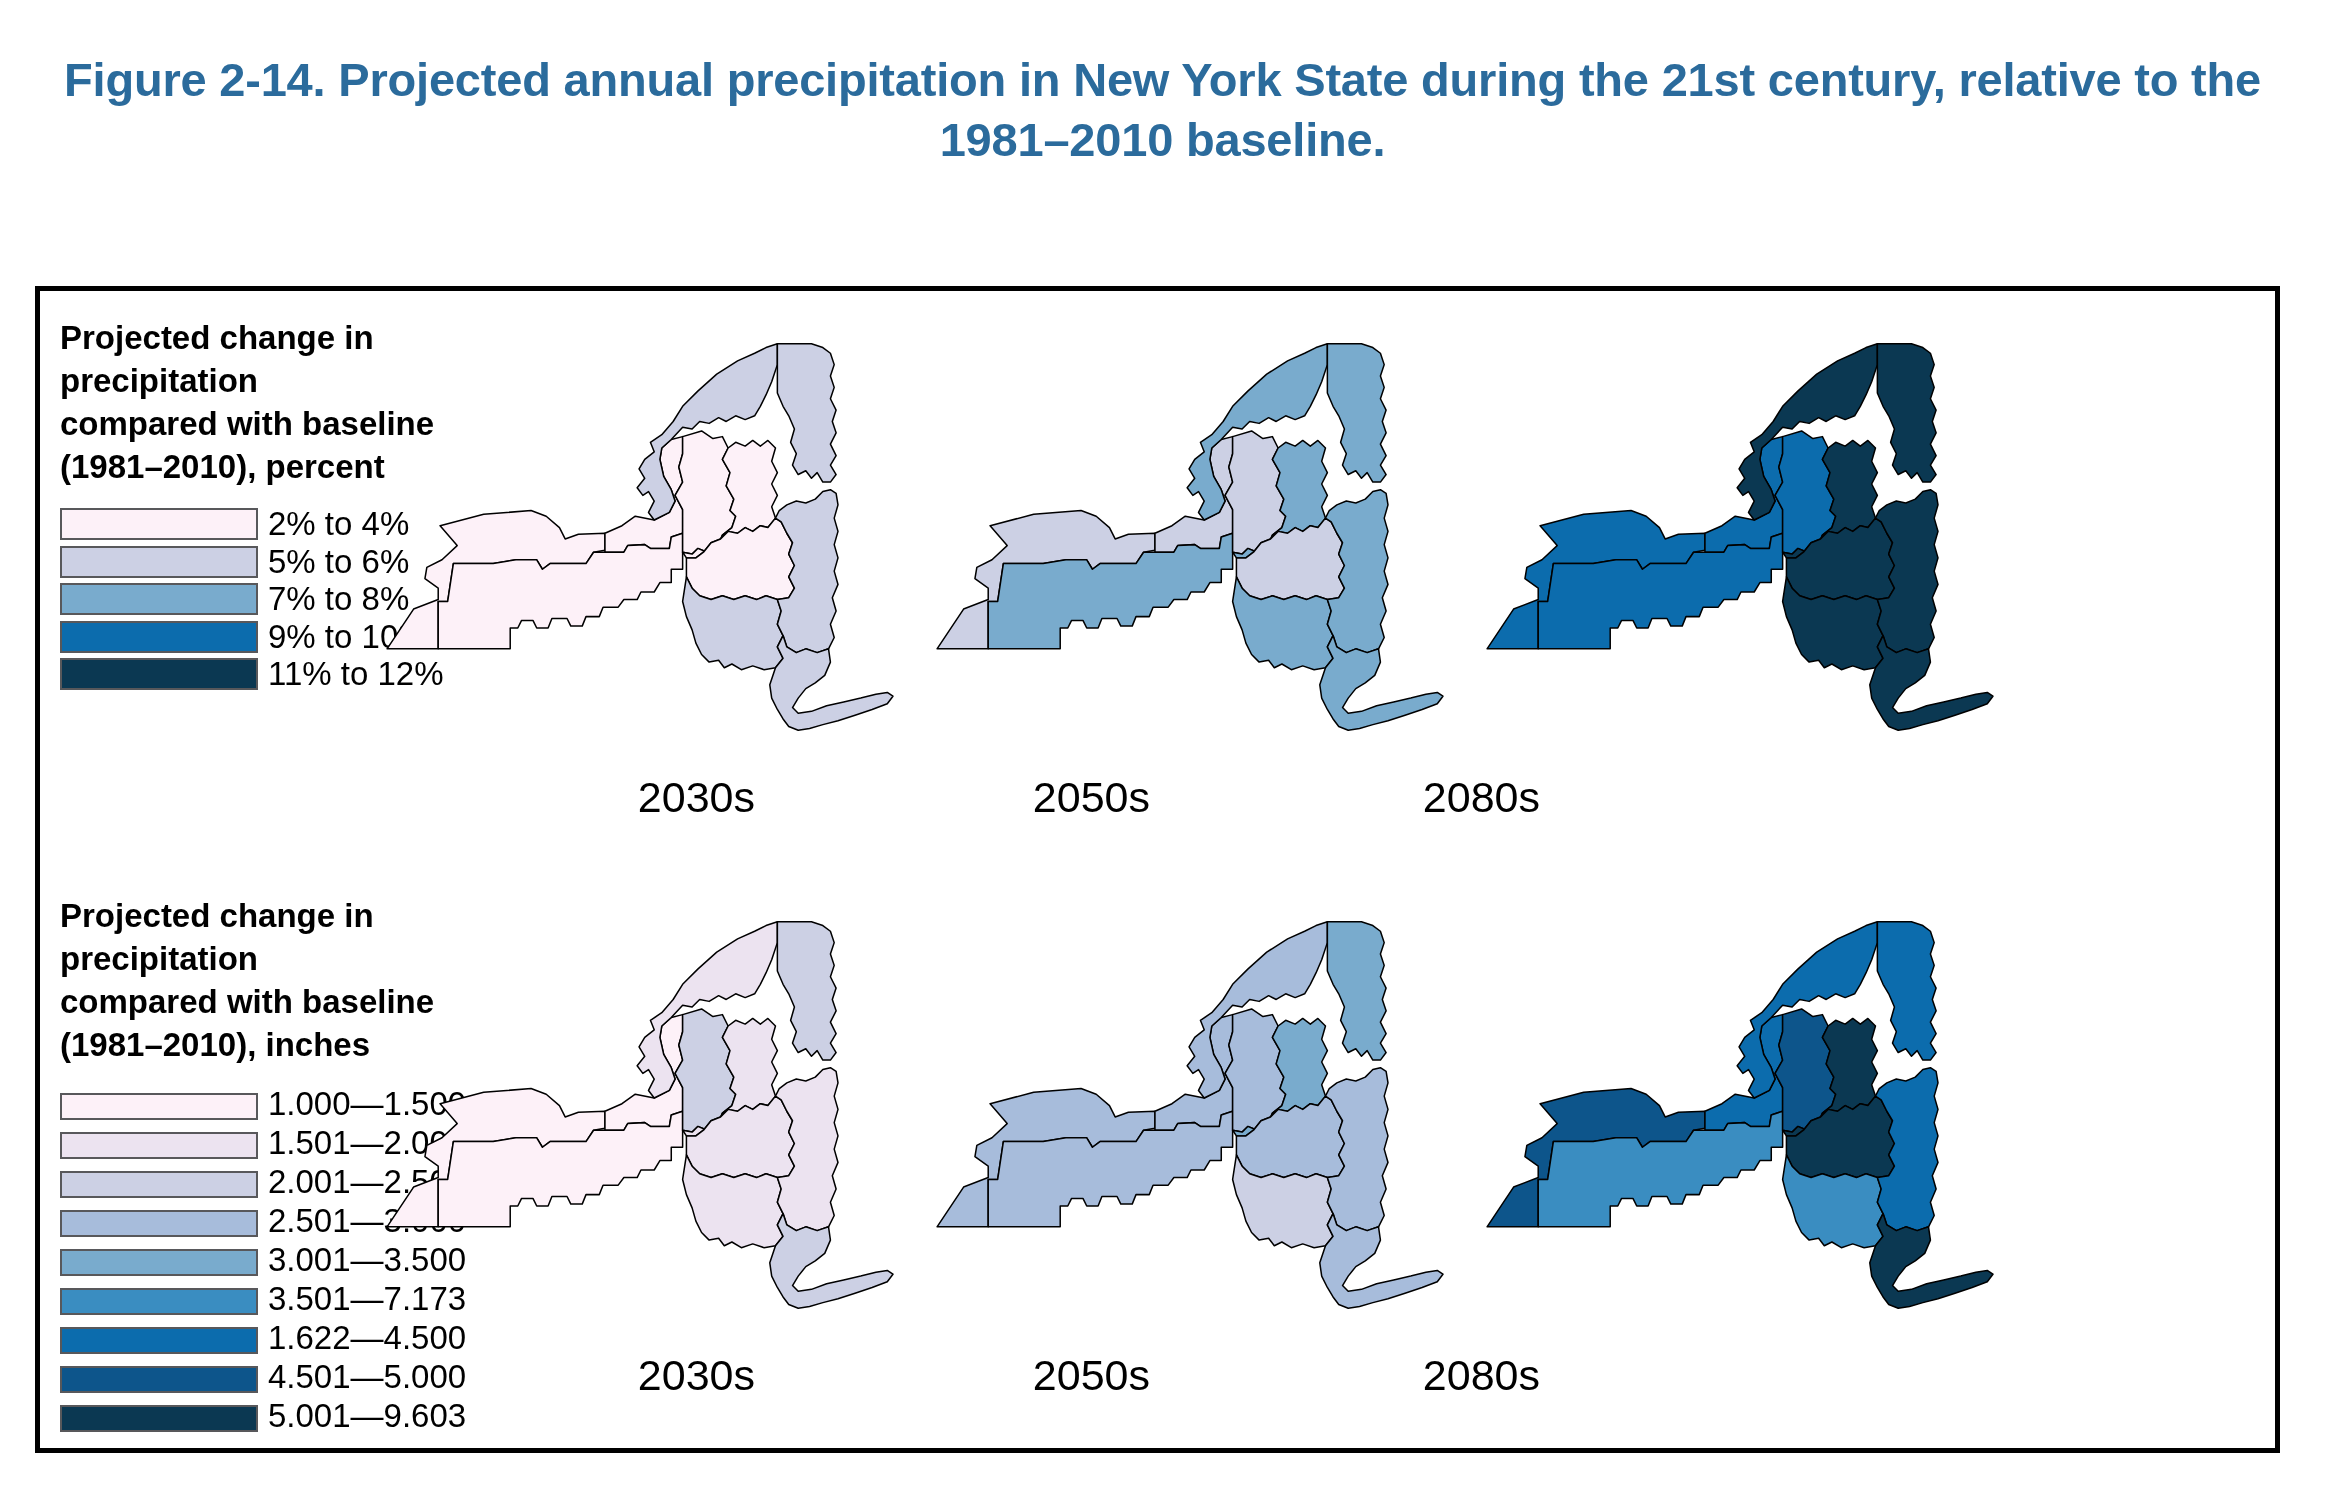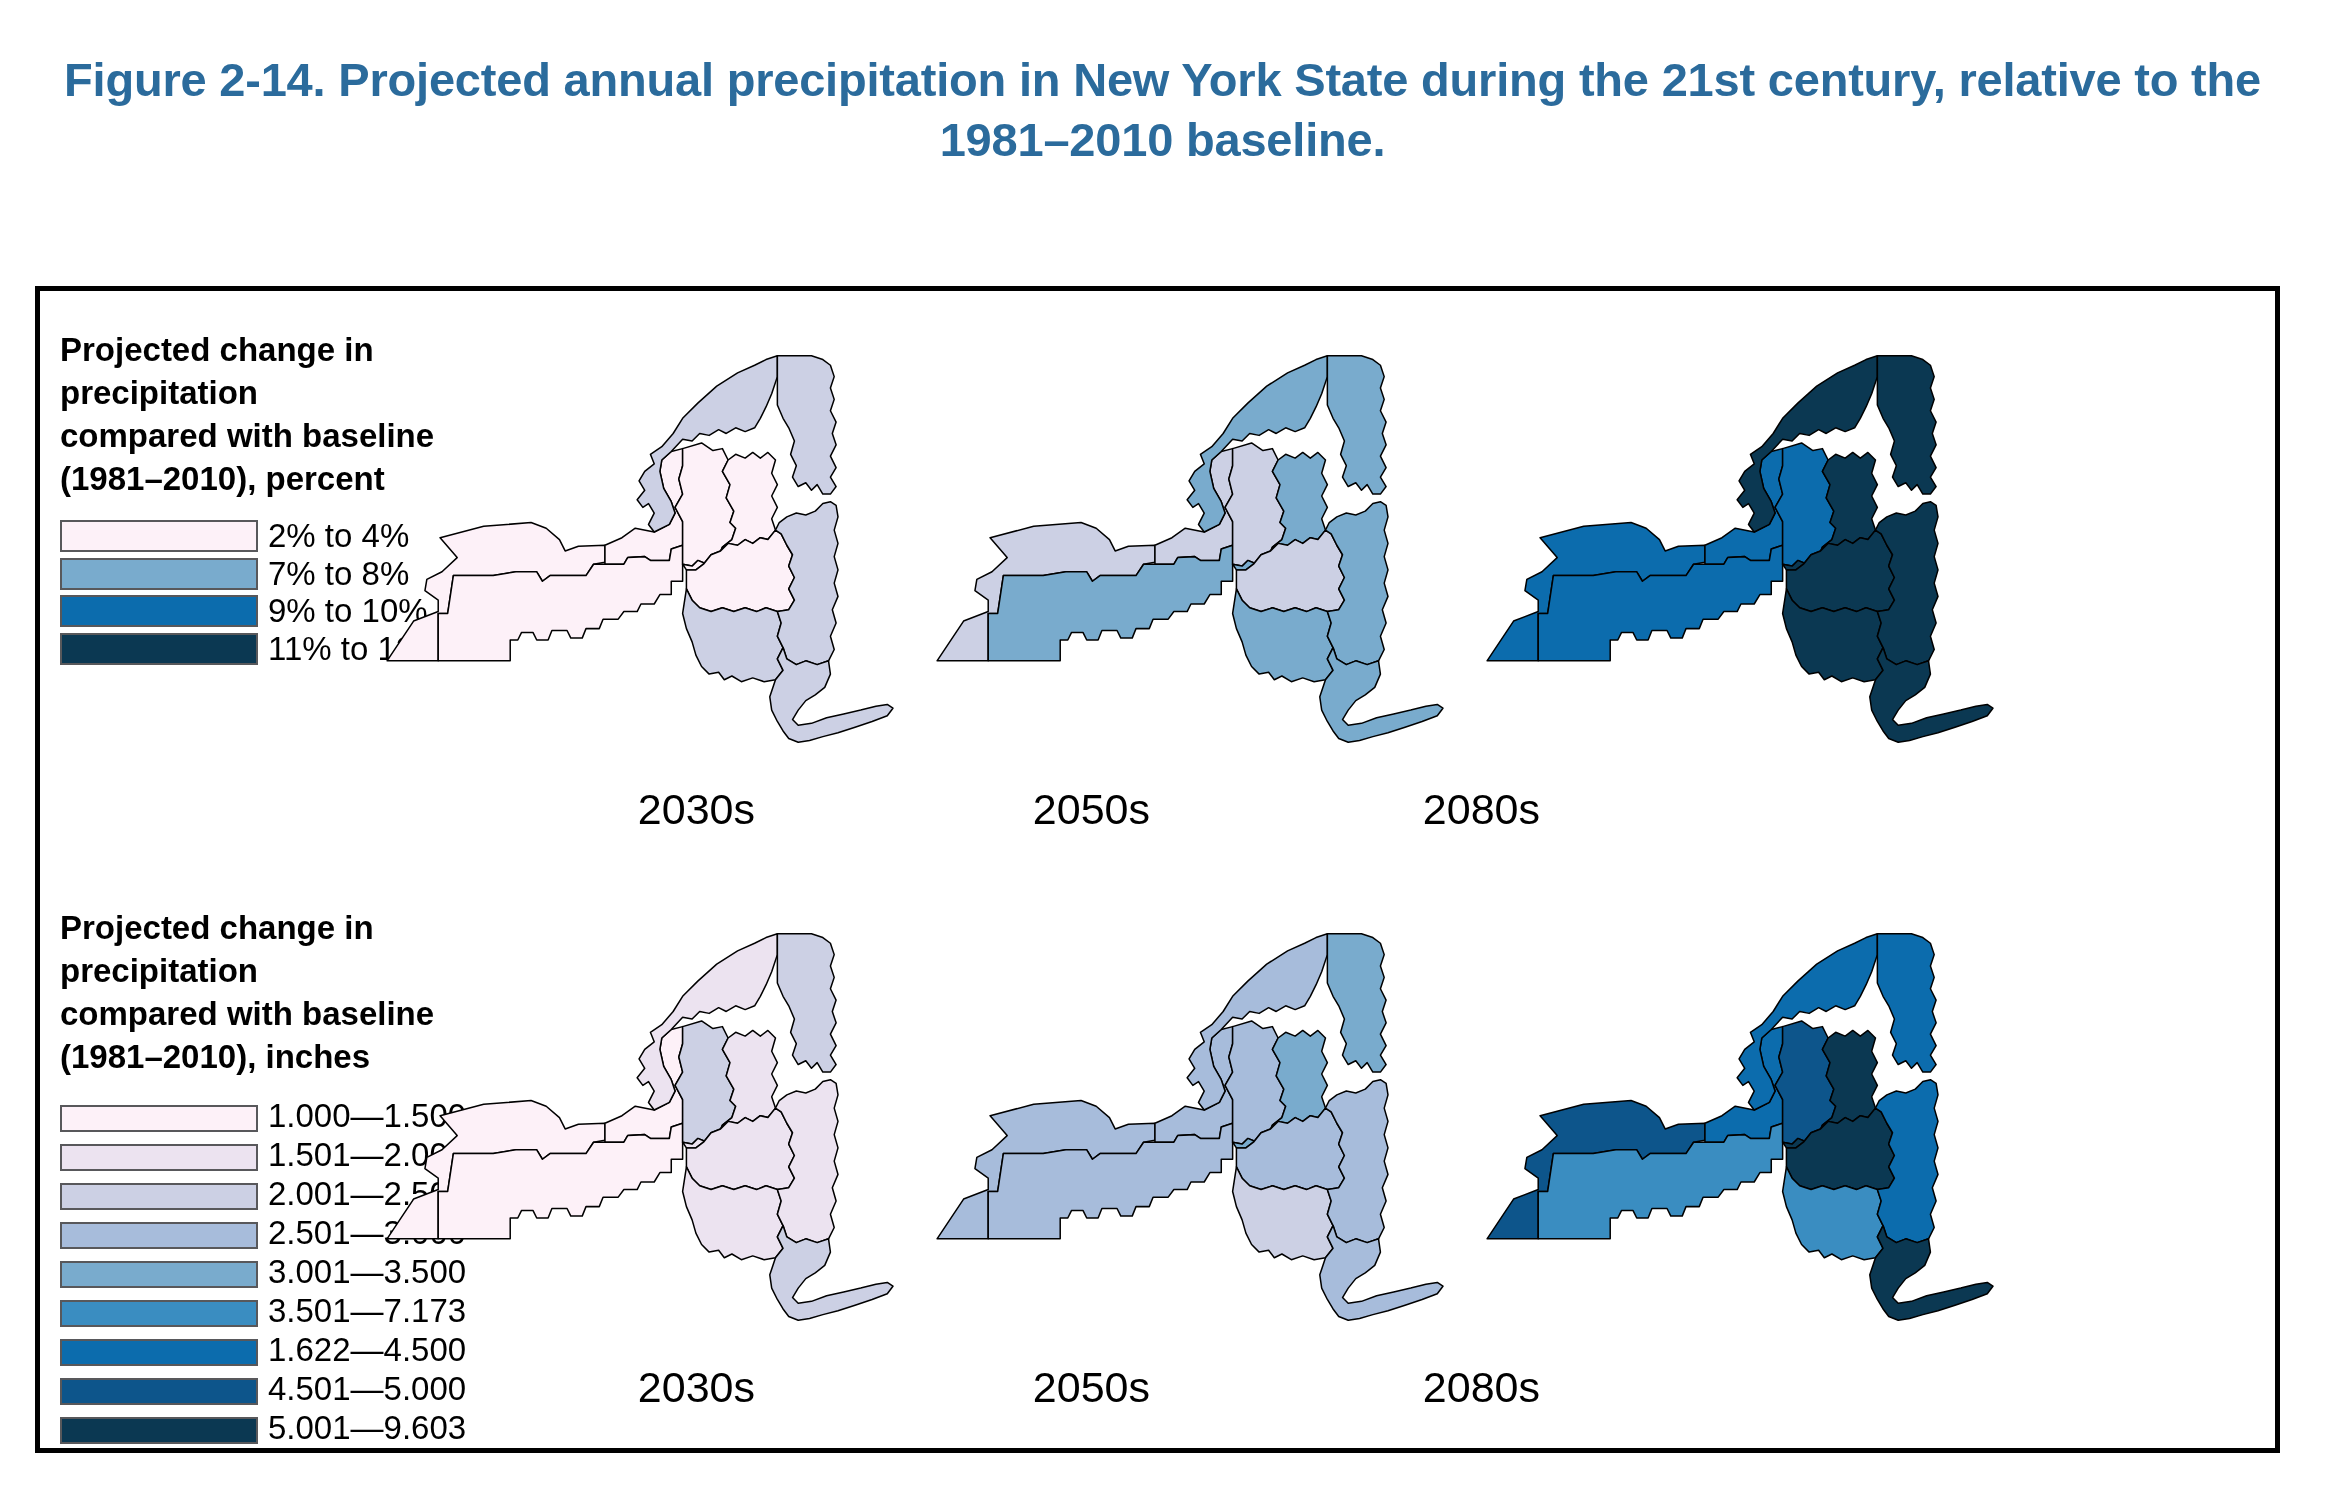--- a/index.html
+++ b/index.html
@@ -16,21 +16,21 @@
     font-size:47px;
     line-height:1.28;
     letter-spacing:-0.2px;
   }
   .frame{
     position:absolute;left:35px;top:286px;width:2245px;height:1167px;
     border:5px solid #000000;
     background:#ffffff;
     box-sizing:border-box;
   }
-  .panel{position:absolute;left:0;top:16px;width:100%;height:100%;padding-left:48px;}
+  .panel{position:absolute;left:0;top:4px;width:100%;height:100%;padding-left:48px;}
 
   .legend-block{position:absolute;}
   .legend-heading{
     font-size:33px;font-weight:bold;color:#000;line-height:1.30;
     white-space:pre-line;
   }
   .legend-rows{margin-top:14px;}
   .legend-row{display:flex;align-items:flex-end;height:32px;}
   .swatch{
     width:198px;height:30px;border:2.5px solid #58585b;box-sizing:border-box;
@@ -62,20 +62,24 @@
 
   <div class="panel">
     <div class="legend-block" style="left:20px;top:22px;width:520px;">
       <div class="legend-heading">Projected change in precipitation
 compared with baseline
 (1981–2010), percent</div>
       <div class="legend-rows" id="legend-pct">
           <div class="legend-row pct">
             <div class="swatch" style="background: rgb(253, 241, 248);"></div>
             <div class="legend-label">2% to 4%</div>
+          </div>
+          <div class="legend-row pct">
+            <div class="swatch" style="background: rgb(204, 208, 228);"></div>
+            <div class="legend-label">5% to 6%</div>
           </div>
           <div class="legend-row pct">
             <div class="swatch" style="background: rgb(121, 171, 205);"></div>
             <div class="legend-label">7% to 8%</div>
           </div>
           <div class="legend-row pct">
             <div class="swatch" style="background: rgb(12, 108, 173);"></div>
             <div class="legend-label">9% to 10%</div>
           </div>
           <div class="legend-row pct">

